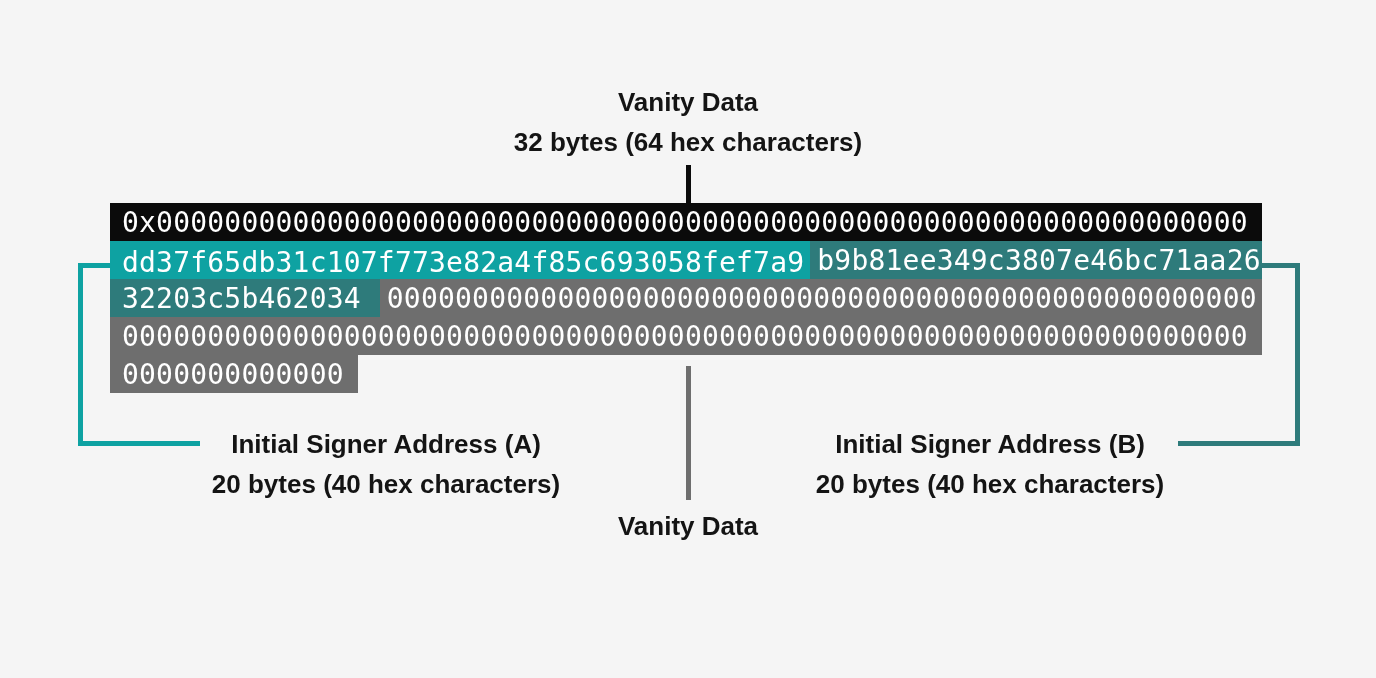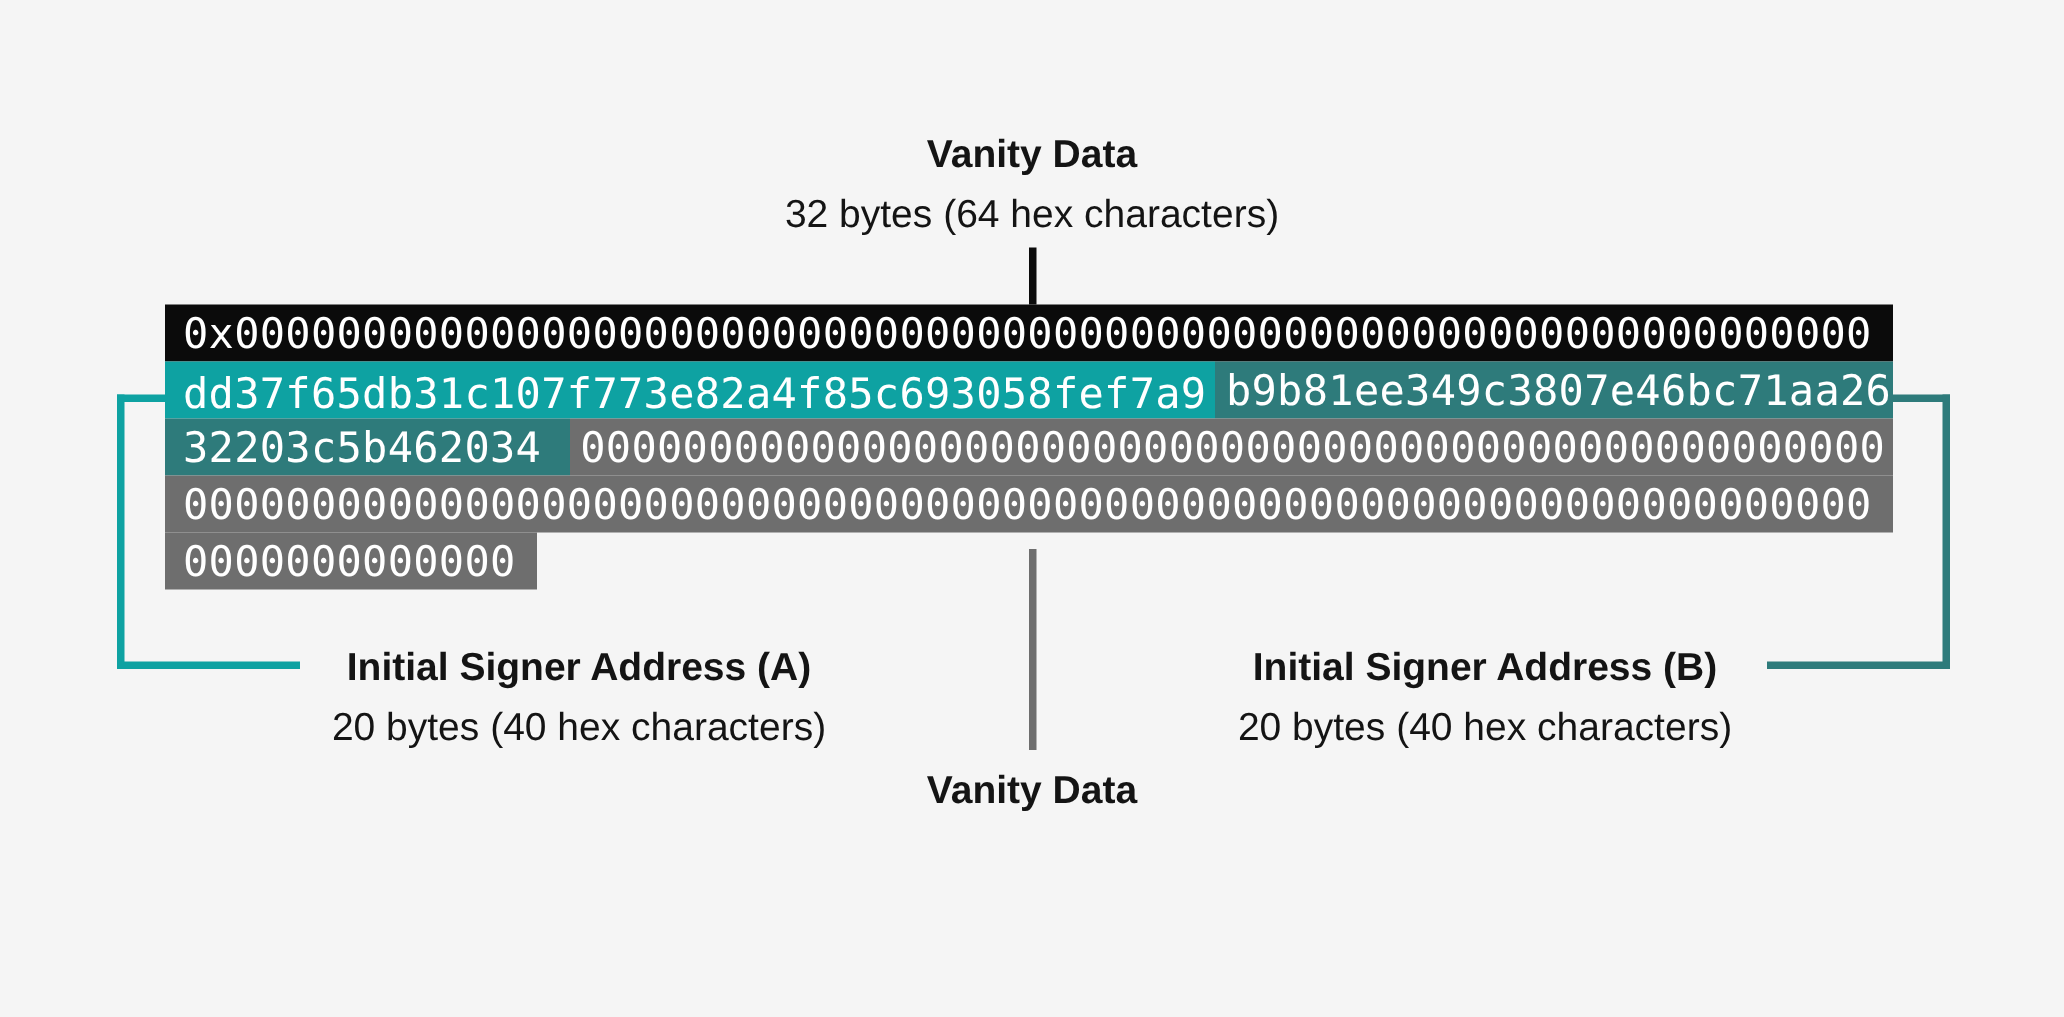--- a/index.html
+++ b/index.html
@@ -6,21 +6,21 @@
     --background:#f5f5f5; --black-bar:#0b0b0b; --teal-bright:#0ea2a2;
     --teal-dark:#2e7b7b; --gray-bar:#6e6e6e; --hex-text:#ffffff; --label-text:#141414;
   }
   *{box-sizing:border-box; margin:0; padding:0;}
   body{background:#e8e8e8; font-family:"Liberation Sans", sans-serif;}
   .canvas{position:relative; width:1376px; height:678px; background:var(--background); overflow:hidden;}
 
   
   .label{position:absolute; text-align:center; color:var(--label-text);}
   .label .title{font-size:26px; font-weight:bold; line-height:40px;}
-  .label .subtitle{font-size:26px; font-weight:normal; line-height:40px;text-align:center;}
+  .label .subtitle{font-size:26px; font-weight:bold; line-height:40px;text-align:center;}
   .label-top{left:0; width:1376px; top:82px;}
   .label-bottom{left:0; width:1376px; top:506px;}
   .label-signer-a{left:186px; width:400px; top:424px;}
   .label-signer-b{left:790px; width:400px; top:424px;}
 
   
   .line{position:absolute;}
   .top-connector{left:686px; top:165px; width:5px; height:38px; background:var(--black-bar);}
   .center-connector{left:686px; top:366px; width:5px; height:134px; background:var(--gray-bar);}
   .bracket-a{background:var(--teal-bright);}

